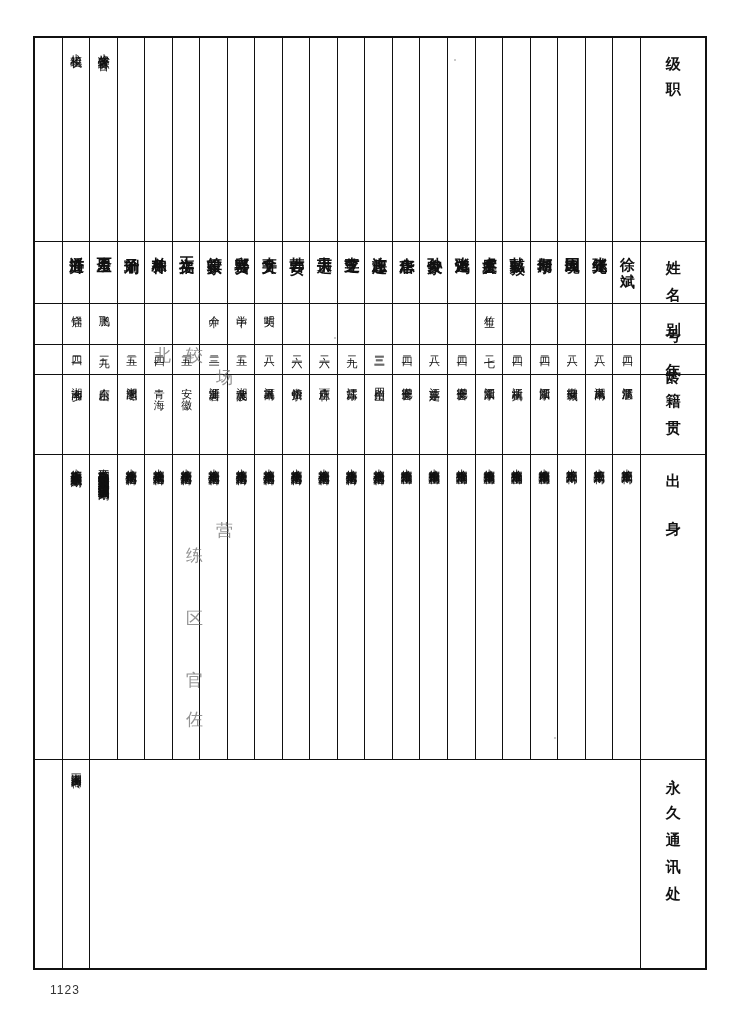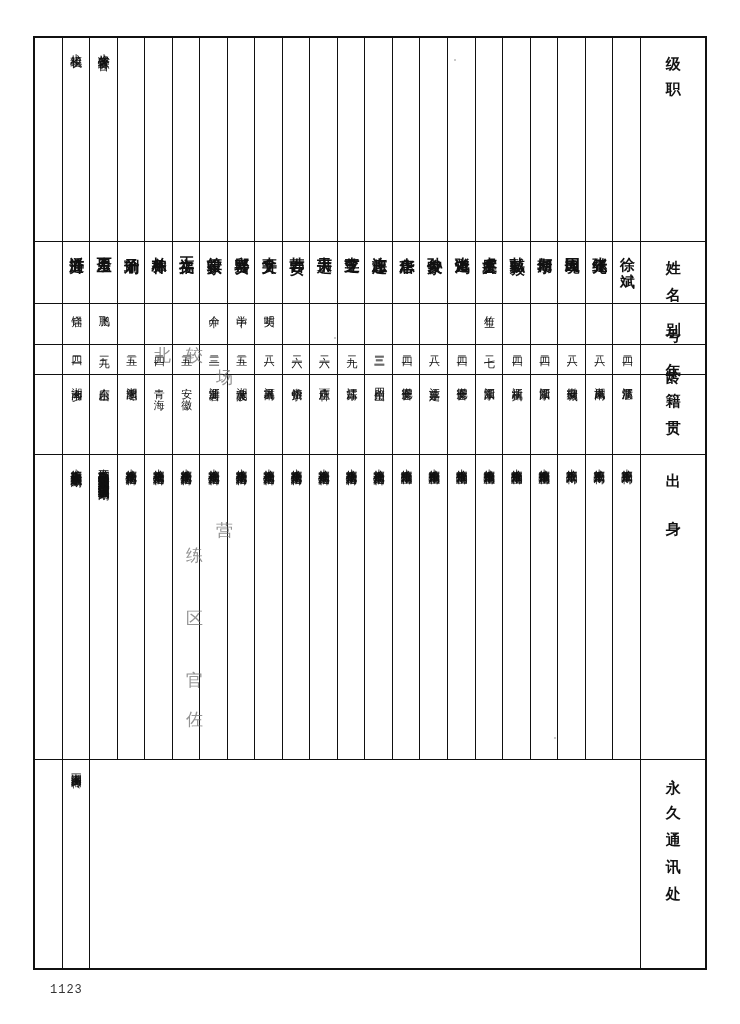--- a/index.html
+++ b/index.html
@@ -82,21 +82,21 @@
     opacity:.75;
     font-family:"DejaVu Serif","Liberation Serif",serif;
   }
   
   #folio{
     position:absolute;
     left:50px;top:983px;
     font-size:12px;
     color:#333;
     letter-spacing:1px;
-    font-family:Liberation Mono, monospace;
+    font-family:Liberation Sans, sans-serif;
   }
   
   .speck{position:absolute;background:#b9b9b9;border-radius:50%;}
 </style>
 </head>
 <body>
 
 <div id="sheet">
   <table id="grid">
     <tbody>

